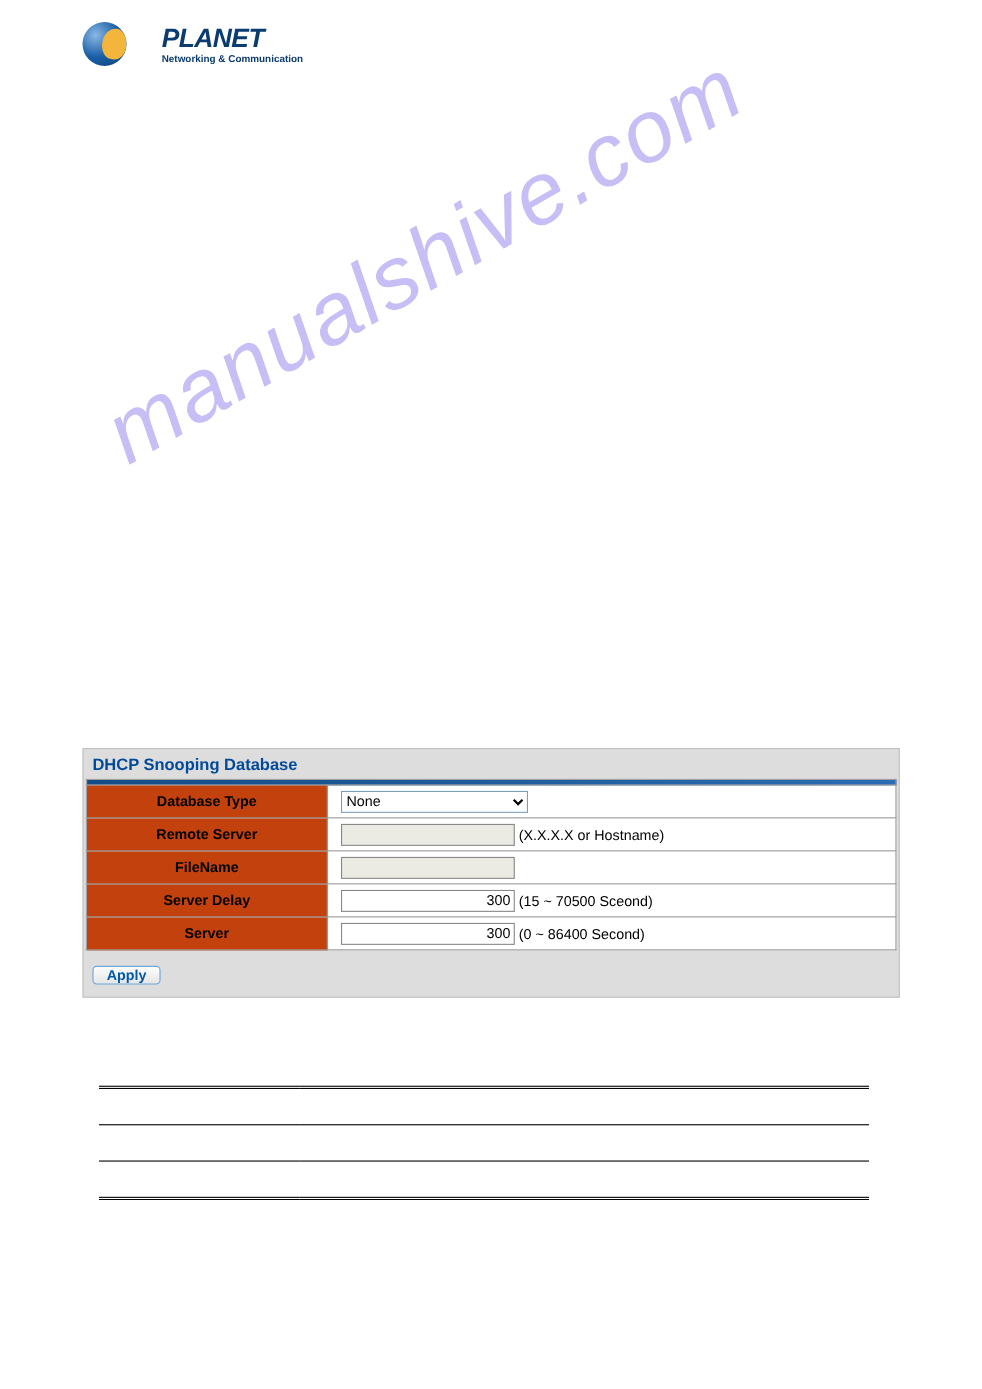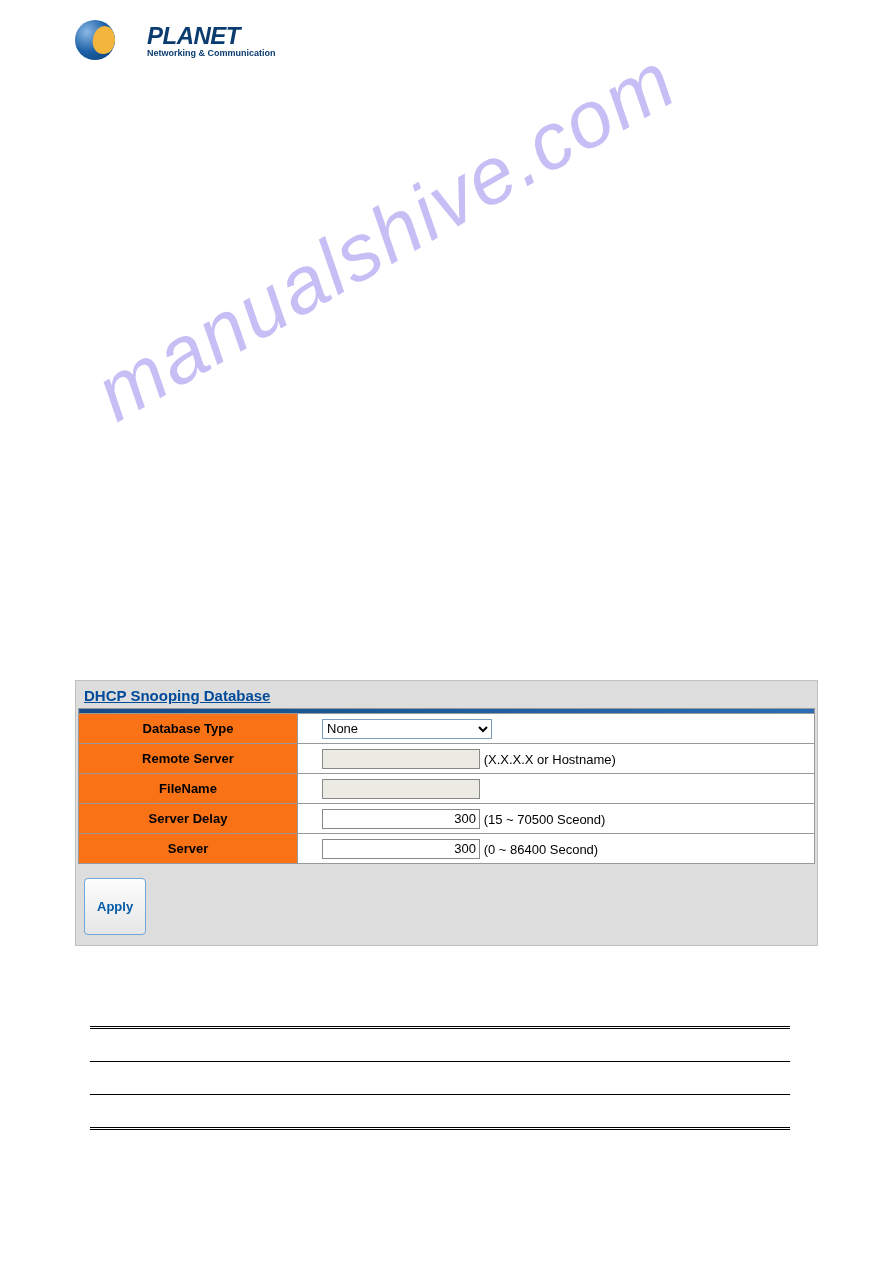--- a/index.html
+++ b/index.html
@@ -70,47 +70,46 @@
       margin: 600px 75px 0 75px;
       background: #dddddd;
       border: 1px solid #c0c0c0;
       padding: 2px 2px 10px 2px;
     }
     .panel-title {
       color: #004a99;
       font-weight: bold;
       font-size: 15px;
       padding: 4px 6px;
-      text-decoration: underline;
     }
     .config-table {
       width: 100%;
       border-collapse: collapse;
       background: white;
     }
     .config-table tr {
       border: 1px solid #999;
     }
     .config-table tr.header-top td {
       height: 4px;
       padding: 0;
       background: linear-gradient(to right, #144c86, #2a6db3);
     }
     .config-table td.label {
       width: 210px;
-      background: #f97316;
+      background: #c2410c;
       text-align: center;
       font-weight: bold;
       font-size: 13px;
       padding: 7px 4px;
       border: 1px solid #999;
       color: #000;
     }
     .config-table td.value {
-      padding: 4px 24px;
+      padding: 4px 12px;
       border: 1px solid #999;
       font-size: 13px;
     }
     .config-table select {
       width: 170px;
       font-size: 13px;
       background: white;
       border: 1px solid #7b9ebd;
       height: 20px;
     }
@@ -123,21 +122,21 @@
     }
     .config-table input.disabled {
       background: #ebebe4;
     }
     .apply-button {
       margin: 14px 6px 0 6px;
       display: inline-block;
       background: linear-gradient(to bottom, #fdfdfd, #e6e6e6);
       border: 1px solid #6fa7d9;
       border-radius: 4px;
-      padding: 20px 12px;
+      padding: 0 12px;
       color: #005aa8;
       font-weight: bold;
       font-size: 13px;
       cursor: pointer;
     }
     .desc-table {
       margin: 80px 90px 0 90px;
       width: 700px;
       border-collapse: collapse;
     }

